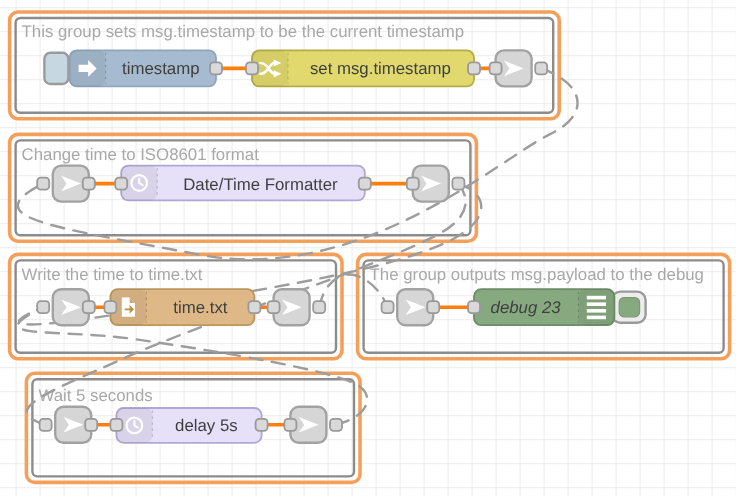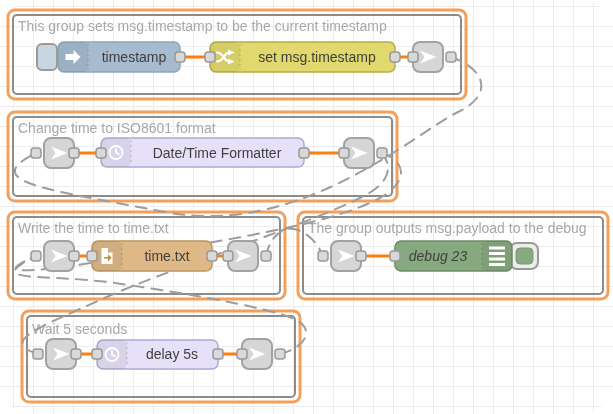--- a/index.html
+++ b/index.html
@@ -7,21 +7,20 @@
     position:relative;
     width:613px;height:414px;
     background-color:#ffffff;
     background-image:
       linear-gradient(#ececec 1px, transparent 1px),
       linear-gradient(90deg, #ececec 1px, transparent 1px);
     background-size:20px 20px;
     background-position:-7px 6px;
     font-family:"Liberation Sans", sans-serif;
     overflow:hidden;
-    border-radius:32px;
   }
   svg{position:absolute;left:0;top:0;}
   .group-outer{fill:none;stroke-width:3;}
   .group-inner{fill:none;stroke-width:2;}
   .group-label{font-size:14px;fill:#a8a8a8;}
   .node-label{font-size:14px;fill:#3f3f3f;text-anchor:middle;}
   .node-body{stroke-width:1.5;}
   .icon-overlay{fill:rgba(0,0,0,0.055);}
   .icon-sep{stroke:rgba(0,0,0,0.18);stroke-width:1;stroke-dasharray:2,3;}
   .wire{fill:none;stroke-width:3;stroke-linecap:round;}

